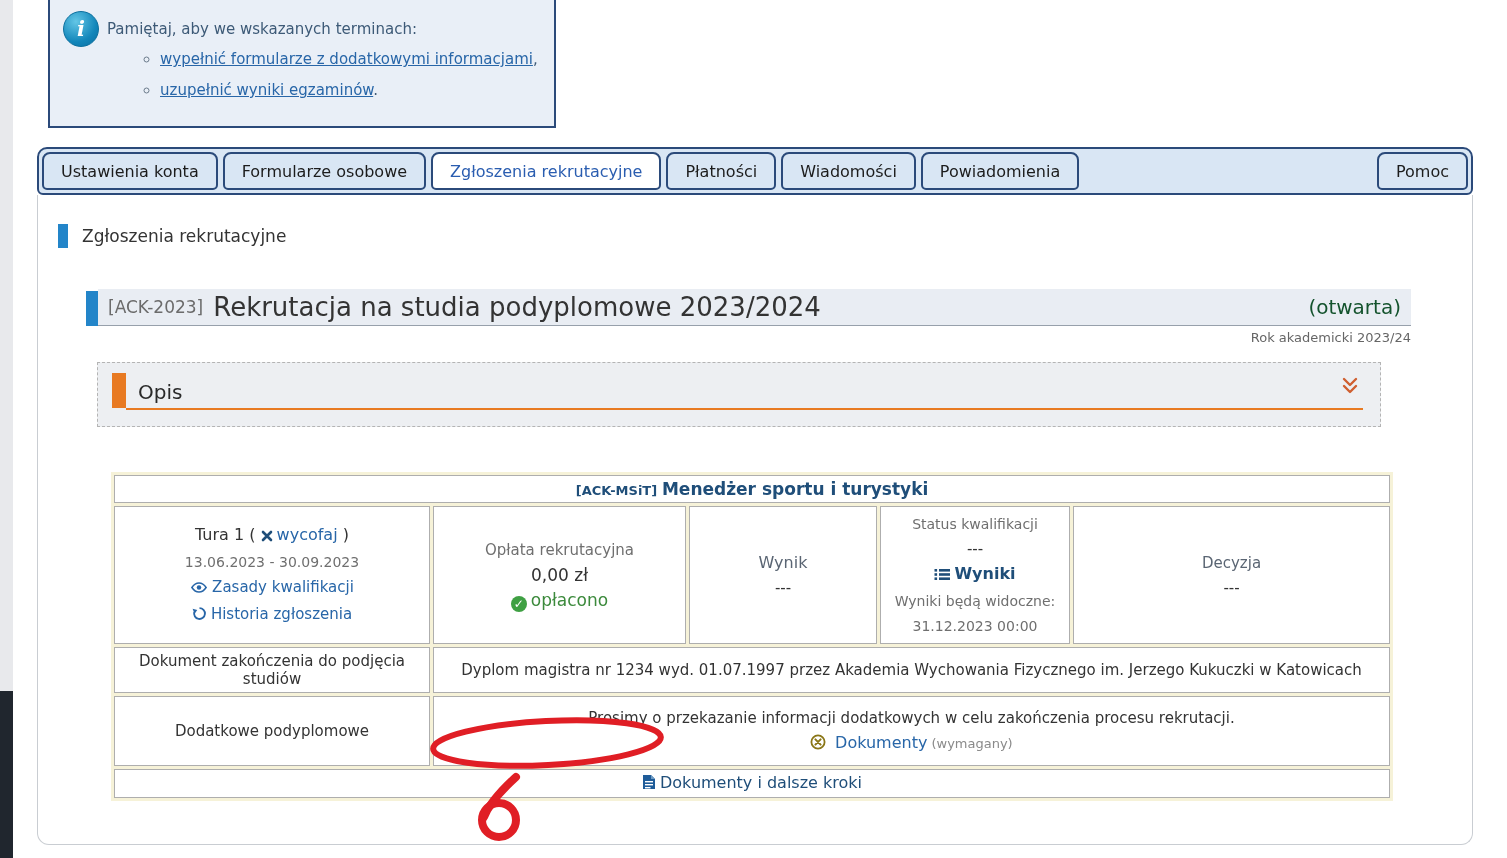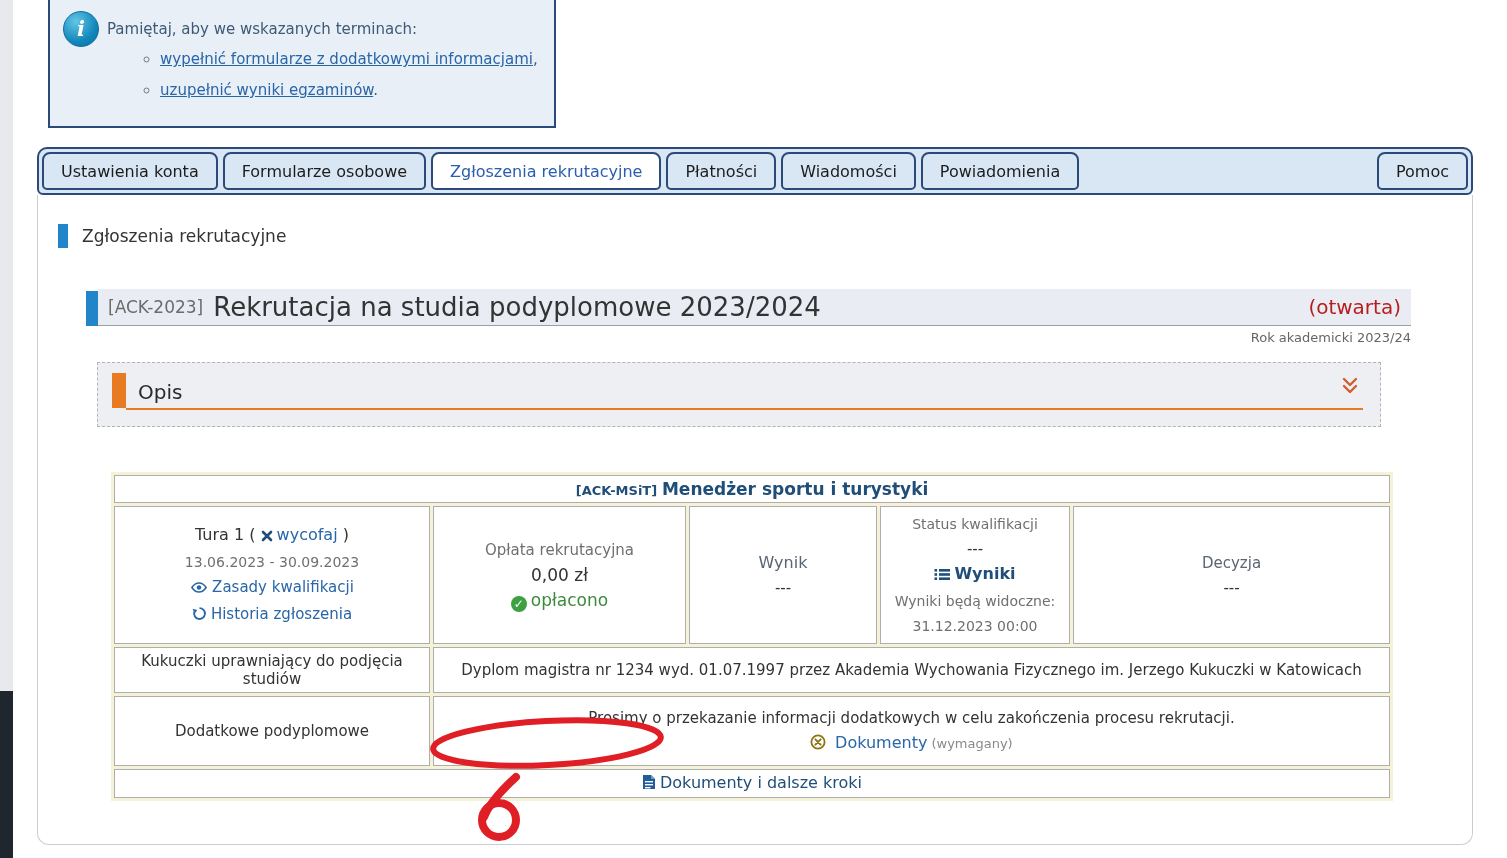--- a/index.html
+++ b/index.html
@@ -39,21 +39,21 @@
     border-left:1px solid #c9cdd2; border-right:1px solid #c9cdd2; border-bottom:1px solid #c9cdd2;
     border-radius:0 0 12px 12px; }
 
   .blue-bar { position:absolute; background:#2385c9; }
   .section-label { position:absolute; left:44px; top:31px; font-size:17px; color:#333; }
 
   .catalog-strip { position:absolute; left:60px; top:94px; width:1313px; height:37px;
     background:#e9edf3; border-bottom:1px solid #97a0ab; display:flex; align-items:center; padding:0 10px; }
   .catalog-code { font-size:17px; color:#6b6b6b; margin-right:10px; }
   .catalog-title { font-size:26px; color:#333; white-space:nowrap; }
-  .catalog-status { margin-left:auto; font-size:20px; color:#b91c1c; }
+  .catalog-status { margin-left:auto; font-size:20px; color:#14532d; }
   .catalog-year { position:absolute; left:60px; top:135px; width:1313px; text-align:right; font-size:13px; color:#666; }
 
   
   .opis-box { position:absolute; left:59px; top:167px; width:1284px; height:65px;
     border:1px dashed #b4b4b4; background:#edeff2; }
   .opis-bar { position:absolute; left:14px; top:10px; width:14px; height:35px; background:#e87a22; }
   .opis-title { position:absolute; left:40px; top:17px; font-size:20px; color:#2a2a2a; }
   .opis-line { position:absolute; left:28px; right:17px; top:45px; height:2px; background:#e87a22; }
   .opis-chevron { position:absolute; right:20px; top:13px; cursor:pointer; }
 
@@ -209,21 +209,21 @@
             </div>
             <div class="cell-line muted-sm">Wyniki będą widoczne:</div>
             <div class="cell-line muted-sm">31.12.2023 00:00</div>
           </td>
           <td class="yellow-cell">
             <div class="cell-line gray-label" style="font-size:15px;">Decyzja</div>
             <div class="cell-line">---</div>
           </td>
         </tr>
         <tr class="r-doc">
-          <td>Kukuczki uprawniający do podjęcia studiów</td>
+          <td>Dokument zakończenia do podjęcia studiów</td>
           <td class="value-cell" colspan="4">Dyplom magistra nr 1234 wyd. 01.07.1997 przez Akademia Wychowania Fizycznego im. Jerzego Kukuczki w Katowicach</td>
         </tr>
         <tr class="r-add">
           <td>Dodatkowe podyplomowe</td>
           <td class="value-cell" colspan="4">
             <div class="cell-line">Prosimy o przekazanie informacji dodatkowych w celu zakończenia procesu rekrutacji.</div>
             <div class="cell-line">
               <span class="ic"><svg width="16" height="16" viewBox="0 0 16 16">
                       <circle cx="8" cy="8" r="6.6" fill="none" stroke="#8a7616" stroke-width="1.8"></circle>
                       <path d="M5.4 5.4 L10.6 10.6 M10.6 5.4 L5.4 10.6" stroke="#8a7616" stroke-width="2" stroke-linecap="round"></path>

